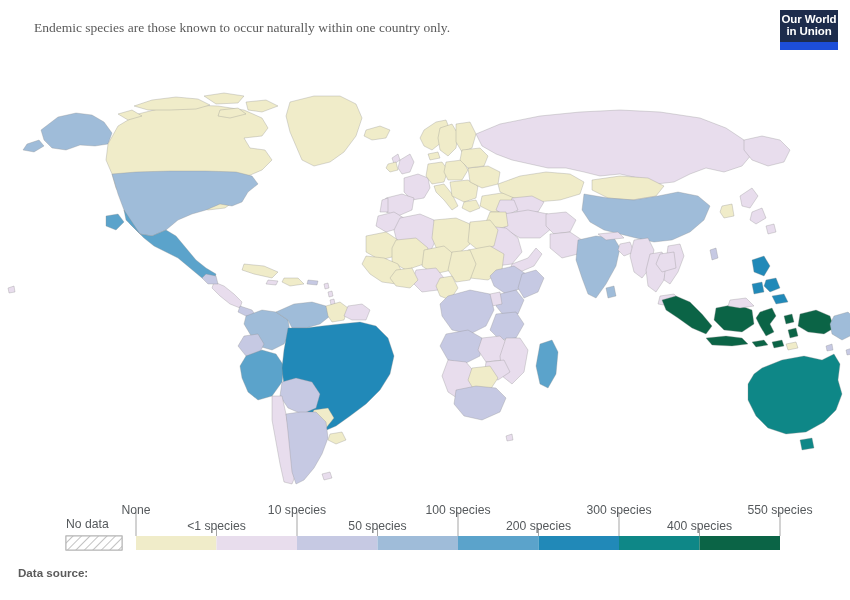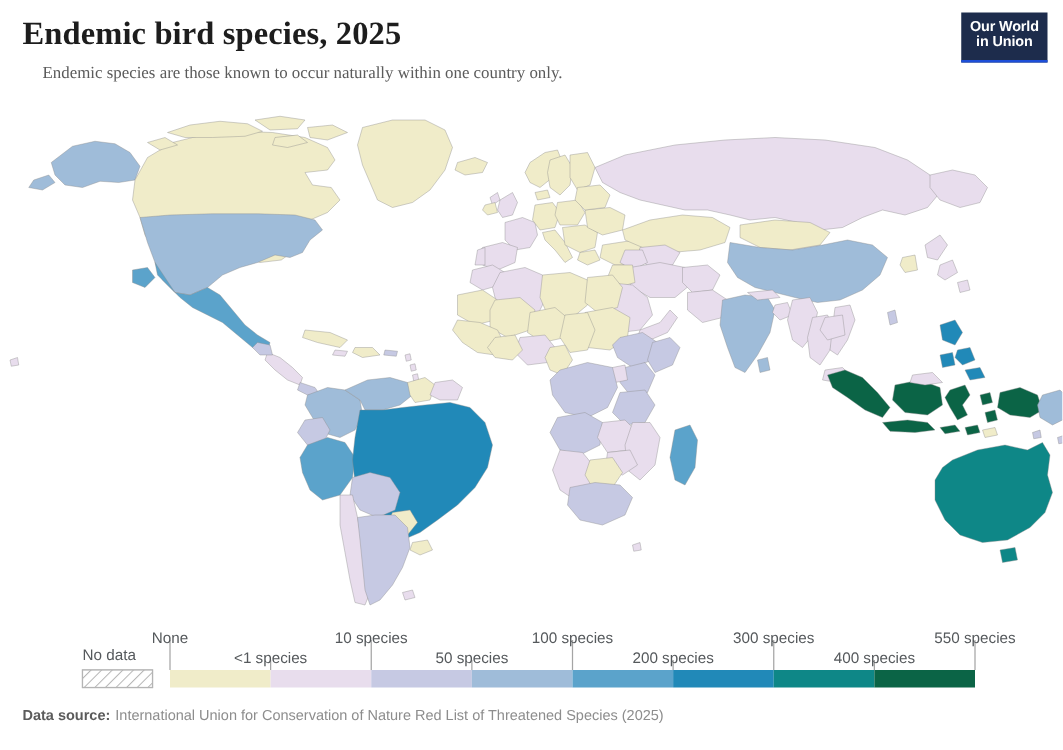--- a/index.html
+++ b/index.html
@@ -40,24 +40,24 @@
     color: #5b5b5b;
     margin: 7px 0 0 16px;
     line-height: 1.3;
   }
 
   
   #owid-logo {
     position: absolute;
     right: 12px;
     top: 10px;
-    width: 69px;
+    width: 58px;
     height: 40px;
     background: #1d2c4c;
-    border-bottom: 2px solid #1d4ed8;
+    border-bottom: 8px solid #1d4ed8;
     box-sizing: border-box;
     display: flex;
     flex-direction: column;
     align-items: center;
     justify-content: center;
     line-height: 1.04;
   }
   #owid-logo span {
     color: #ffffff;
     font-family: "Liberation Sans", sans-serif;
@@ -128,21 +128,20 @@
     margin-right: 4px;
   }
   #footer .src-text { color: #8d8d8d; }
   #footer .spacer { flex: 1 1 auto; min-width: 12px; }
   #footer .src-right { color: #8d8d8d; }
 </style>
 </head>
 <body>
 
 <div id="header">
-  <h1 id="chart-title">Endemic bird species, 2025</h1>
   <p id="chart-subtitle">Endemic species are those known to occur naturally within one country only.</p>
 </div>
 
 <div id="owid-logo">
   <span>Our World</span>
   <span>in Union</span>
 </div>
 
 <div id="map-area">
   <svg id="world-map" viewBox="0 0 850 400" preserveAspectRatio="xMidYMid meet">
@@ -342,15 +341,14 @@
 
     <text x="216.5" y="32" text-anchor="middle">&lt;1 species</text>
     <text x="377.5" y="32" text-anchor="middle">50 species</text>
     <text x="538.5" y="32" text-anchor="middle">200 species</text>
     <text x="699.5" y="32" text-anchor="middle">400 species</text>
   </svg>
 </div>
 
 <div id="footer">
   <span class="src-label">Data source:</span>
-  <span class="src-text">International Union for Conservation of Nature Red List of Threatened Species (2025)</span>
   <span class="spacer"></span>
 </div>
 
 </body></html>

